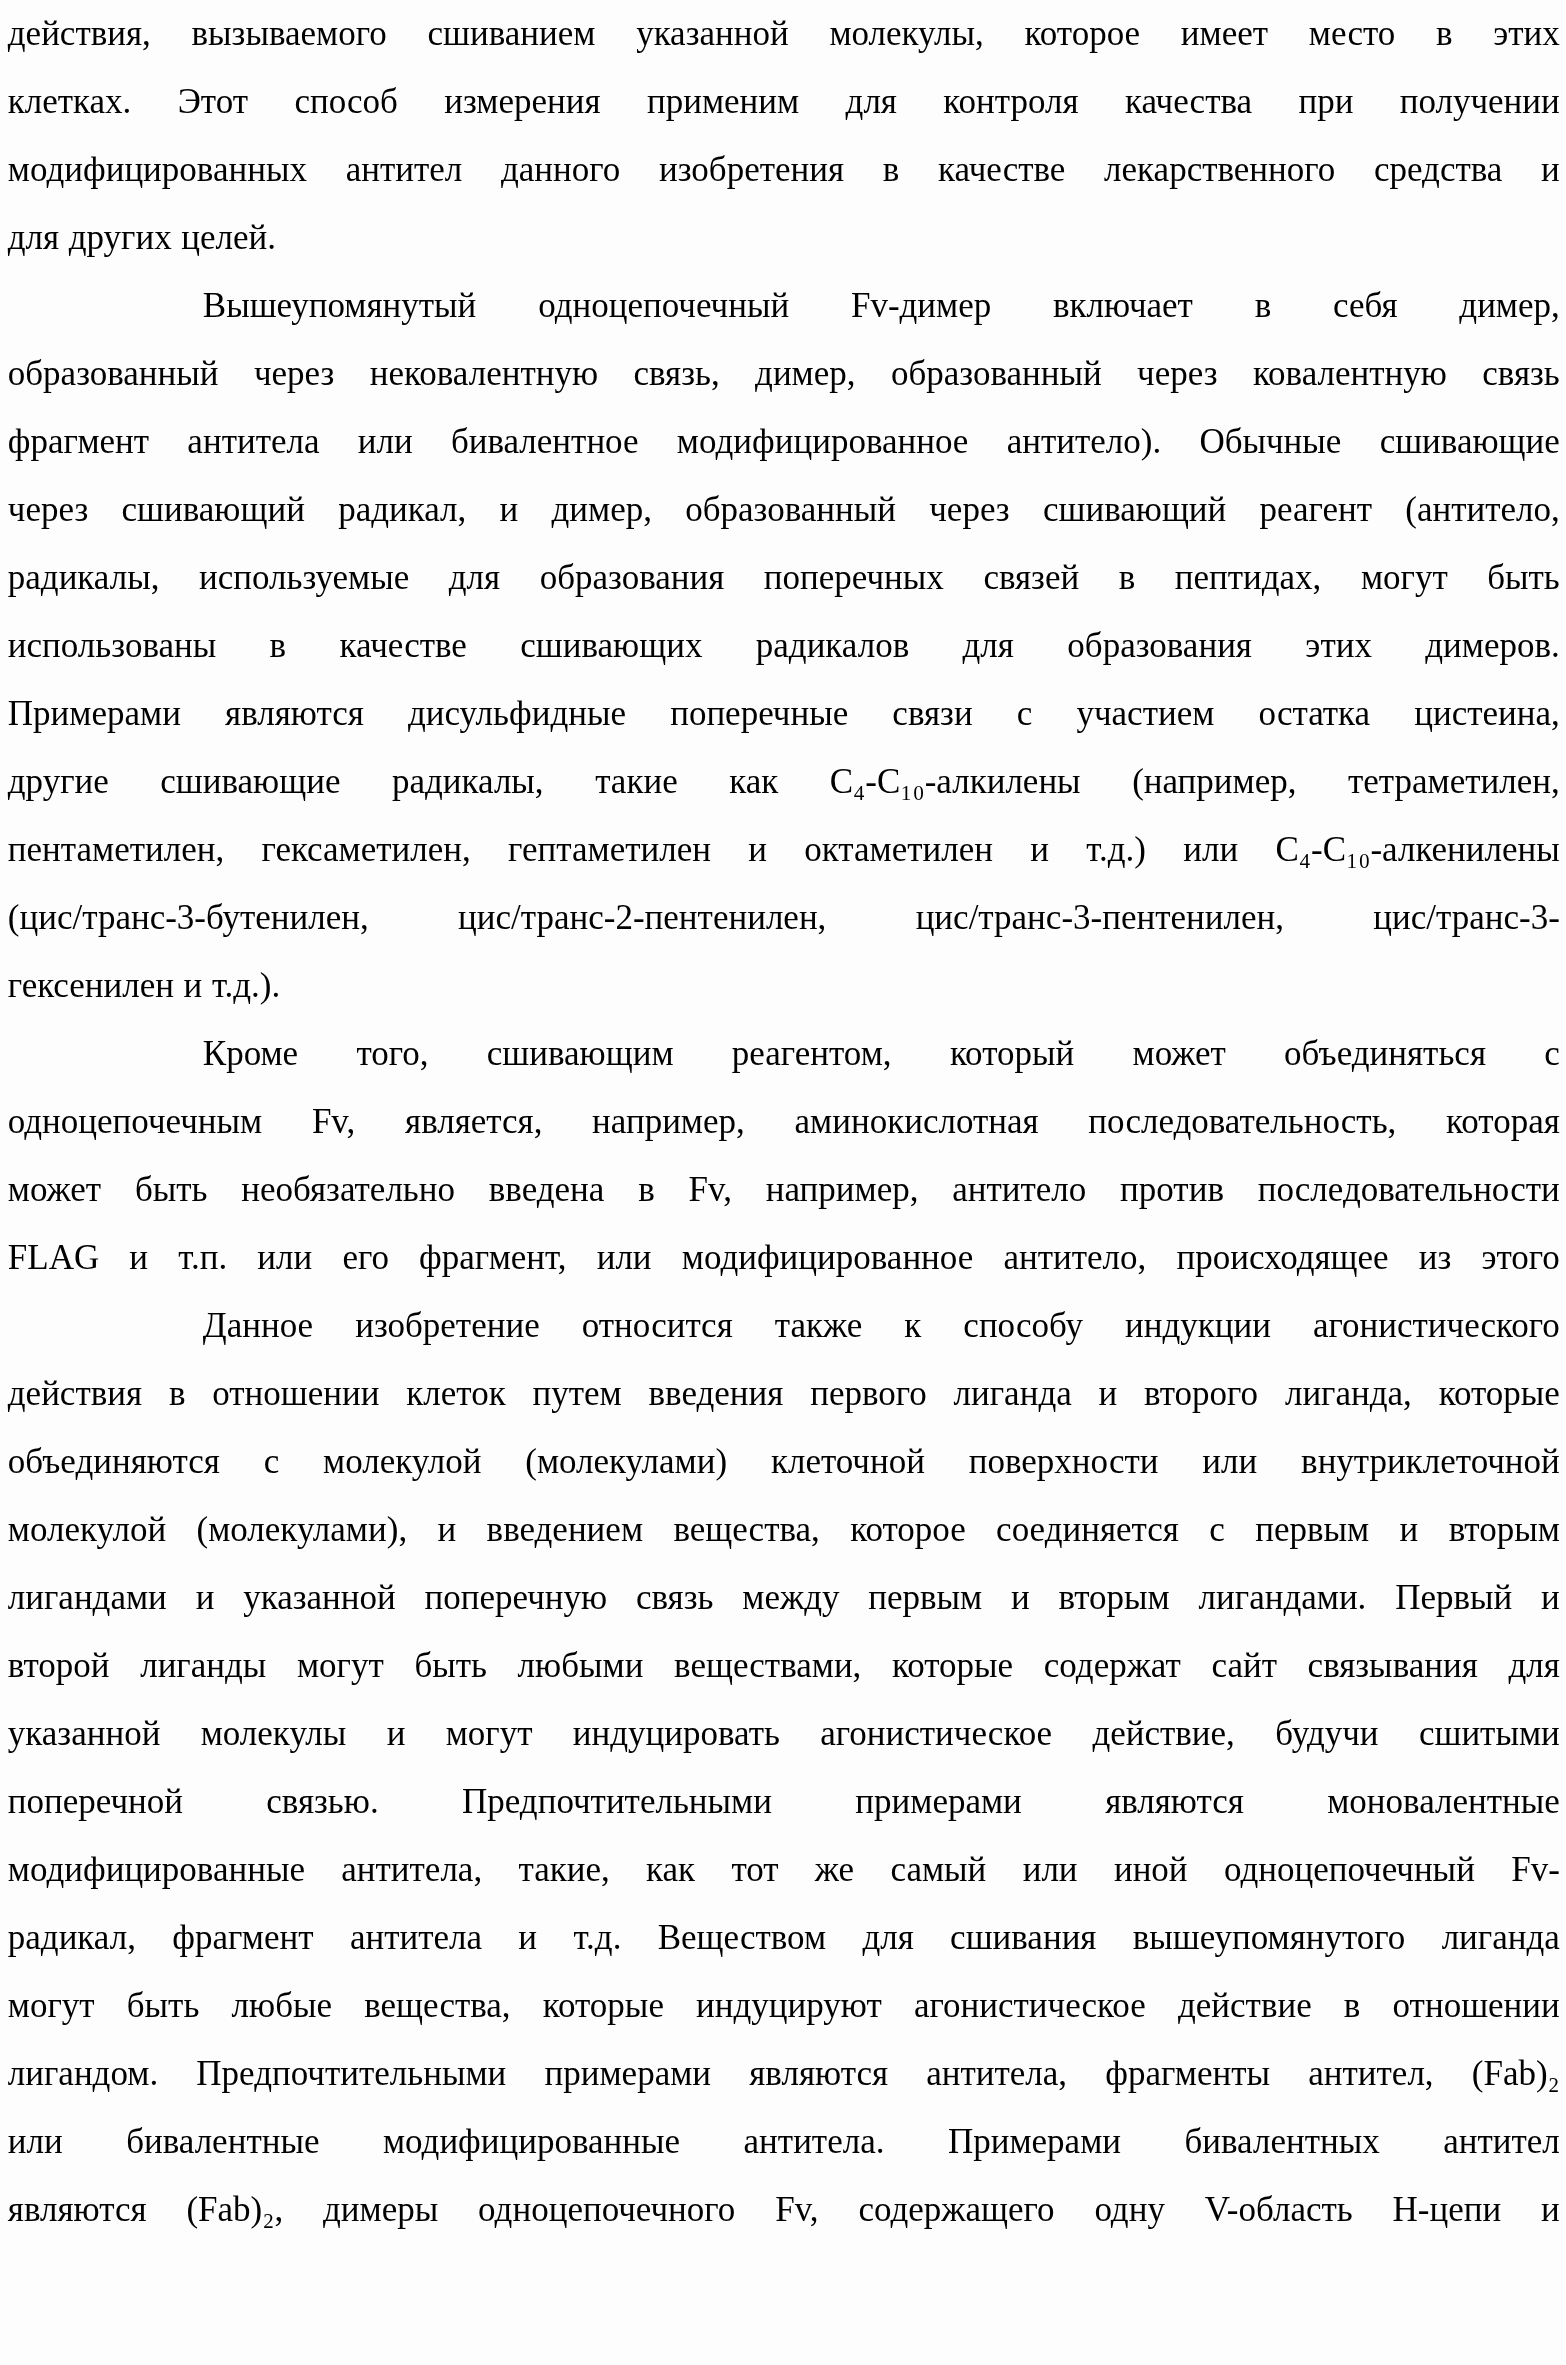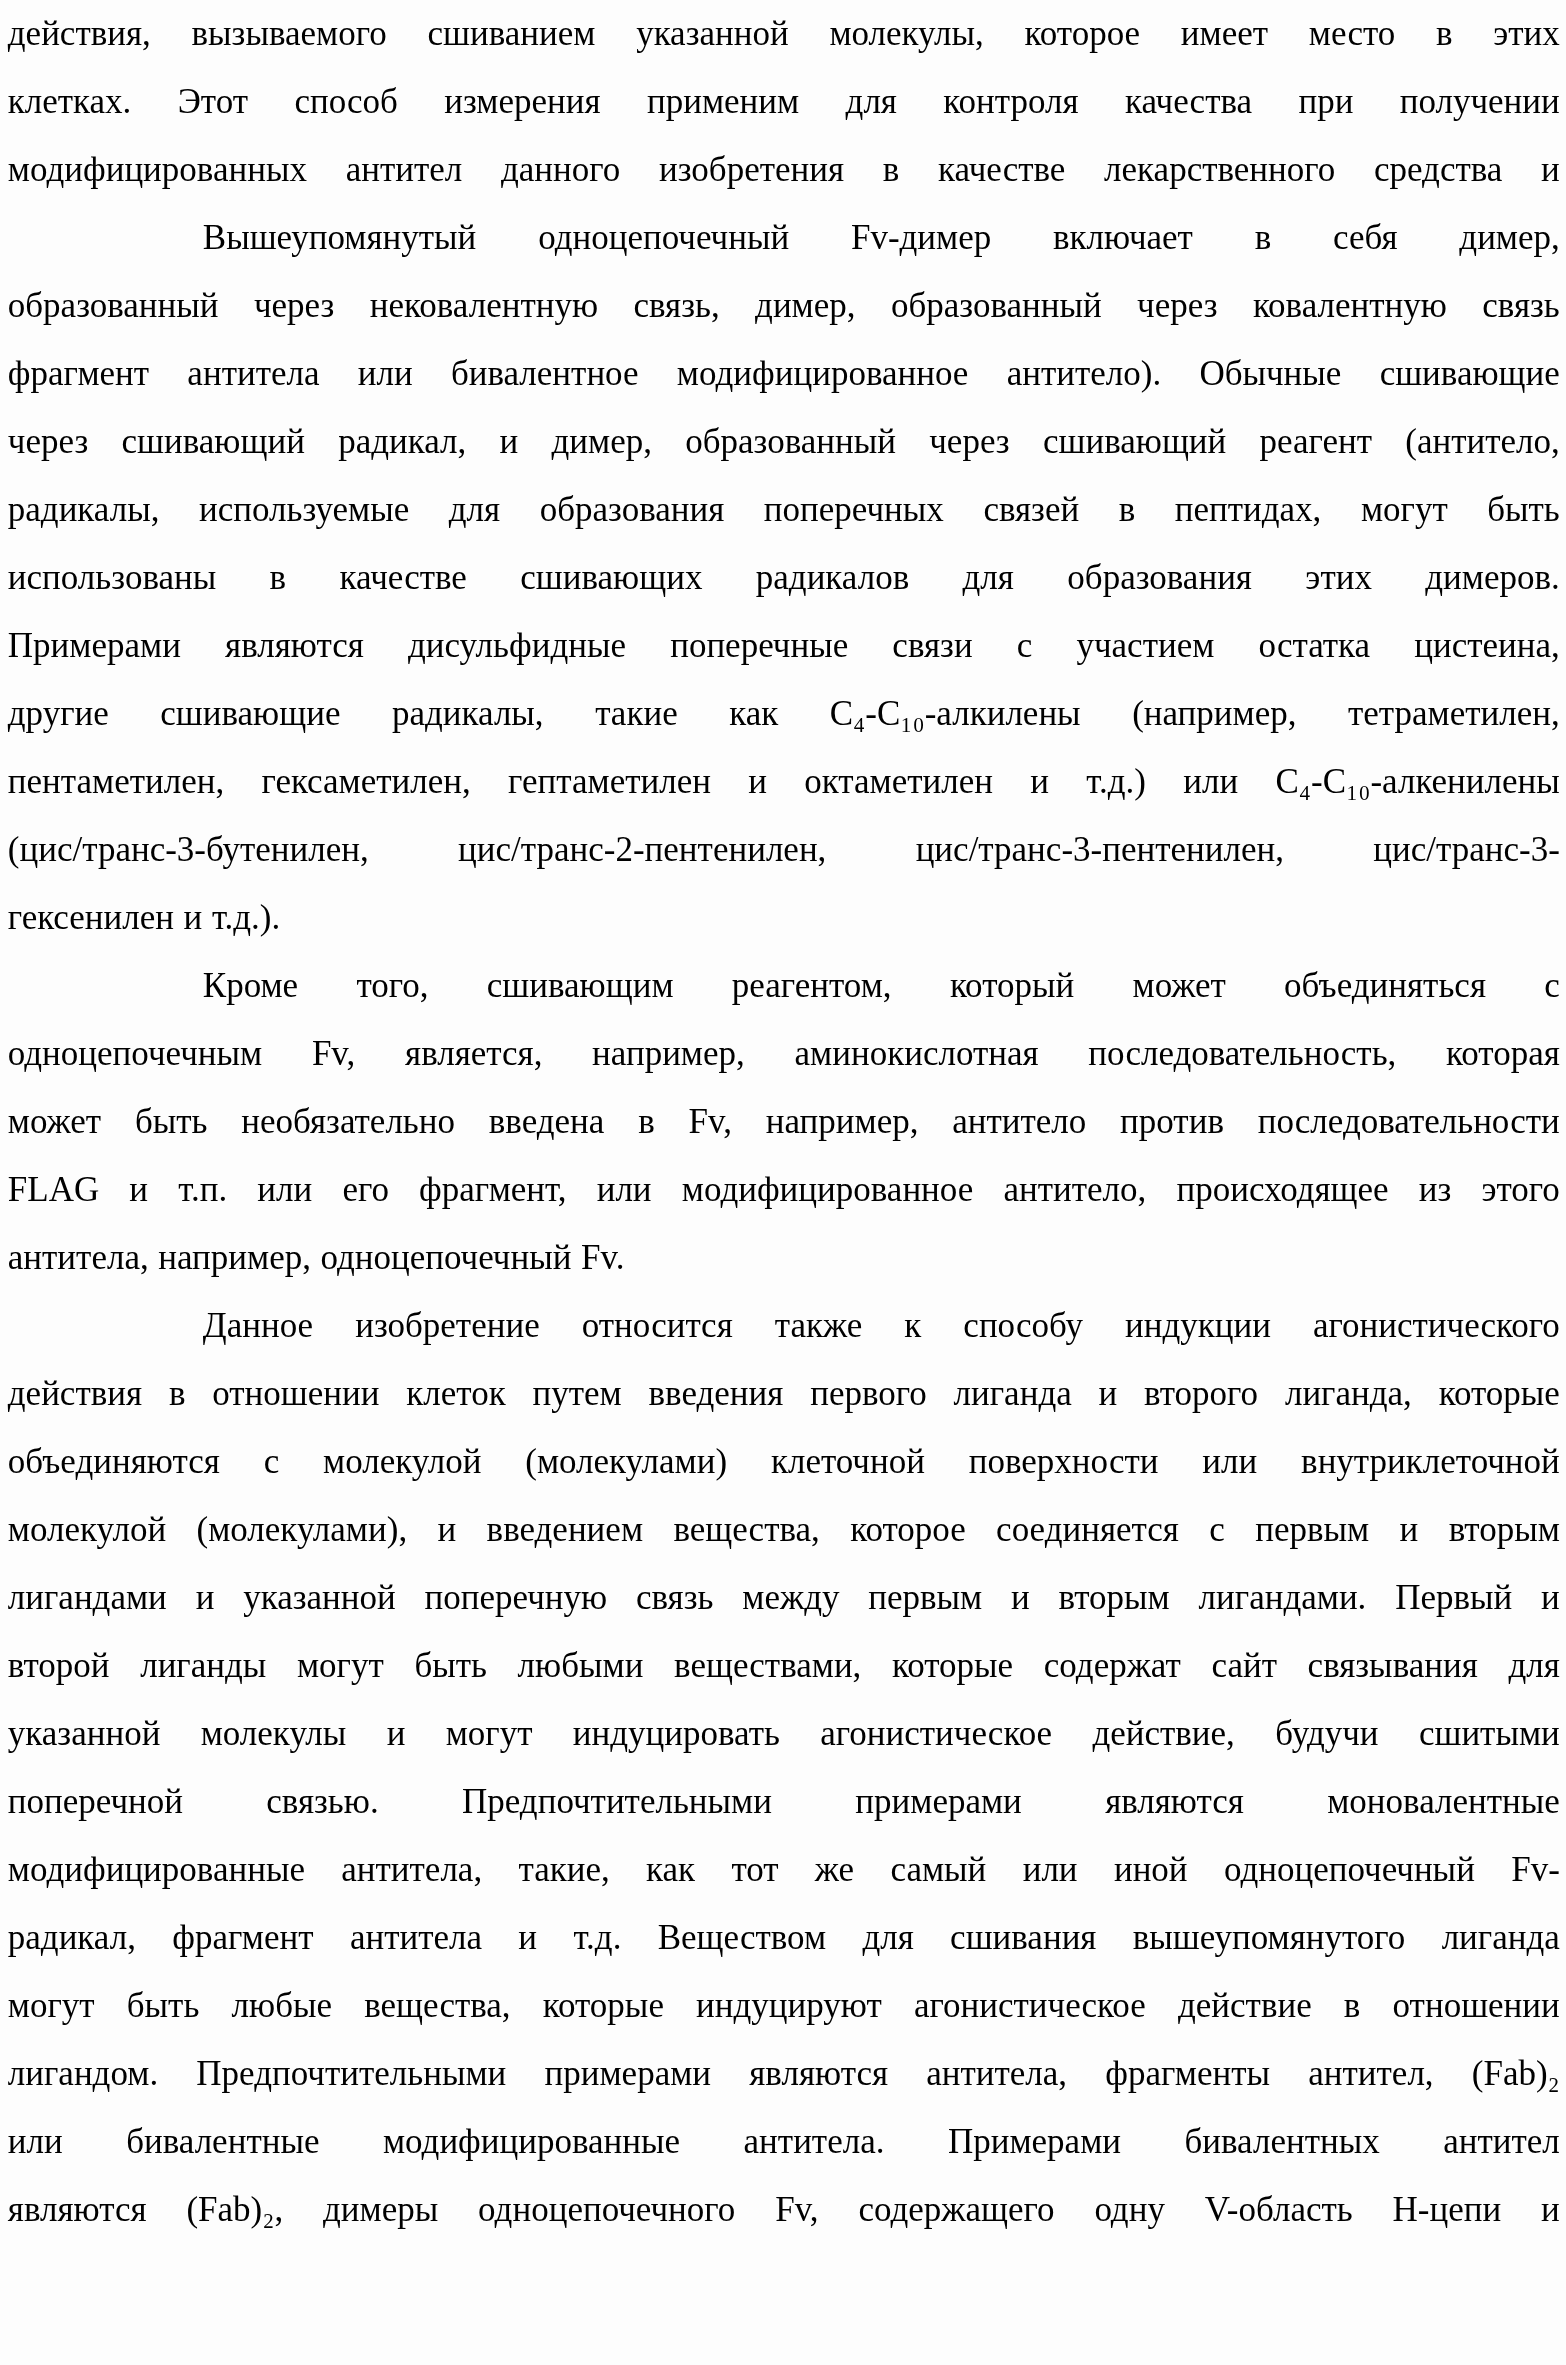--- a/index.html
+++ b/index.html
@@ -42,20 +42,21 @@
 </style>
 </head>
 <body>
 
 <div class="page">
 
   <div class="para">
     <div class="line">действия, вызываемого сшиванием указанной молекулы, которое имеет место в этих</div>
     <div class="line">клетках. Этот способ измерения применим для контроля качества при получении</div>
     <div class="line">модифицированных антител данного изобретения в качестве лекарственного средства и</div>
+    <div class="line end">для других целей.</div>
   </div>
 
   <div class="para">
     <div class="line indent">Вышеупомянутый одноцепочечный Fv-димер включает в себя димер,</div>
     <div class="line">образованный через нековалентную связь, димер, образованный через ковалентную связь</div>
     <div class="line">фрагмент антитела или бивалентное модифицированное антитело). Обычные сшивающие</div>
     <div class="line">через сшивающий радикал, и димер, образованный через сшивающий реагент (антитело,</div>
     <div class="line">радикалы, используемые для образования поперечных связей в пептидах, могут быть</div>
     <div class="line">использованы в качестве сшивающих радикалов для образования этих димеров.</div>
     <div class="line">Примерами являются дисульфидные поперечные связи с участием остатка цистеина,</div>
@@ -63,21 +64,20 @@
     <div class="line">пентаметилен, гексаметилен, гептаметилен и октаметилен и т.д.) или C₄-C₁₀-алкенилены</div>
     <div class="line">(цис/транс-3-бутенилен, цис/транс-2-пентенилен, цис/транс-3-пентенилен, цис/транс-3-</div>
     <div class="line end">гексенилен и т.д.).</div>
   </div>
 
   <div class="para">
     <div class="line indent">Кроме того, сшивающим реагентом, который может объединяться с</div>
     <div class="line">одноцепочечным Fv, является, например, аминокислотная последовательность, которая</div>
     <div class="line">может быть необязательно введена в Fv, например, антитело против последовательности</div>
     <div class="line">FLAG и т.п. или его фрагмент, или модифицированное антитело, происходящее из этого</div>
-    <div class="line end">антитела, например, одноцепочечный Fv.</div>
   </div>
 
   <div class="para">
     <div class="line indent">Данное изобретение относится также к способу индукции агонистического</div>
     <div class="line">действия в отношении клеток путем введения первого лиганда и второго лиганда, которые</div>
     <div class="line">объединяются с молекулой (молекулами) клеточной поверхности или внутриклеточной</div>
     <div class="line">молекулой (молекулами), и введением вещества, которое соединяется с первым и вторым</div>
     <div class="line">лигандами и указанной поперечную связь между первым и вторым лигандами. Первый и</div>
     <div class="line">второй лиганды могут быть любыми веществами, которые содержат сайт связывания для</div>
     <div class="line">указанной молекулы и могут индуцировать агонистическое действие, будучи сшитыми</div>

